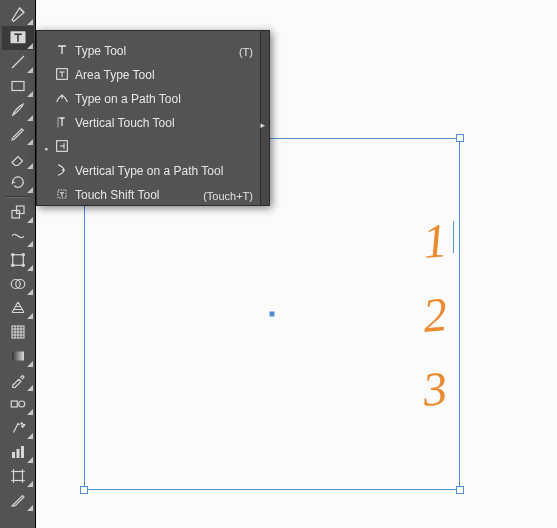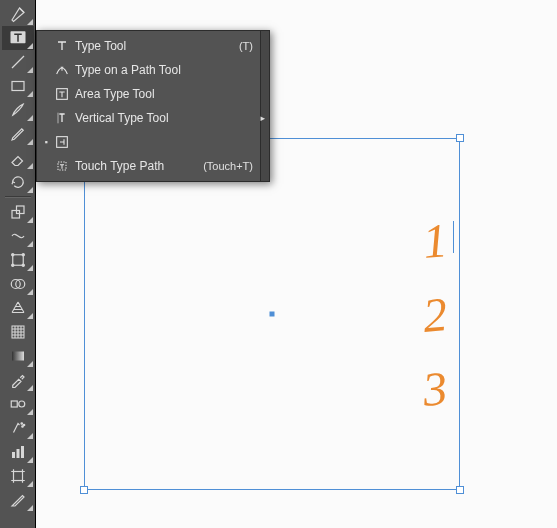--- a/index.html
+++ b/index.html
@@ -110,21 +110,21 @@
   }
   .flyout::after{
     content:"";
     position:absolute;
     right:0; top:0; bottom:0;
     width:8px;
     background:#474747;
     border-left:1px solid #2c2c2c;
   }
   .mi {
-    display: flex; align-items: center;
+    display: flex; align-items: flex-end;
     height: 24px;
     padding: 0 14px 0 4px;
     color: #e6e6e6;
     font-size: 12px;
     position: relative;
     z-index:1;
   }
   .mi .bullet {
     width: 10px; text-align: center;
     font-size: 9px; color: #ddd;
@@ -296,60 +296,70 @@
           <path d="M6 6h12M12 6v12"></path>
         </svg>
       </span>
     <span class="label">Type Tool</span>
     <span class="shortcut">(T)</span>
   </div>
   <div class="mi">
     <span class="bullet"></span>
     <span class="ico">
         <svg viewBox="0 0 24 24" fill="none" stroke="#e6e6e6" stroke-width="1.6">
+          <rect x="4" y="4" width="16" height="16"></rect>
+          <path d="M8 9h8M12 9v8"></path>
+        </svg>
+      </span>
+    <span class="label">Area Type Tool</span>
+  </div>
+  <div class="mi">
+    <span class="bullet"></span>
+    <span class="ico">
+        <svg viewBox="0 0 24 24" fill="none" stroke="#e6e6e6" stroke-width="1.6">
           <path d="M4 18c5-12 11-12 16 0"></path>
           <path d="M10 8h4M12 8v5"></path>
         </svg>
       </span>
     <span class="label">Type on a Path Tool</span>
-  </div>
-  <div class="mi">
-    <span class="bullet"></span>
-    <span class="ico">
-        <svg viewBox="0 0 24 24" fill="none" stroke="#e6e6e6" stroke-width="1.6">
-          <rect x="4" y="4" width="16" height="16"></rect>
-          <path d="M8 9h8M12 9v8"></path>
-        </svg>
-      </span>
-    <span class="label">Area Type Tool</span>
   </div>
   <div class="mi">
     <span class="bullet"></span>
     <span class="ico">
         <svg viewBox="0 0 24 24" fill="none" stroke="#e6e6e6" stroke-width="2">
           <path d="M8 6h8M12 6v12"></path>
           <path d="M6 4v16" stroke-width="1"></path>
         </svg>
       </span>
-    <span class="label">Vertical Type Tool</span>
+    <span class="label">Vertical Touch Tool</span>
     <span class="sub">▸</span>
   </div>
   <div class="mi">
     <span class="bullet">▪</span>
     <span class="ico">
         <svg viewBox="0 0 24 24" fill="none" stroke="#e6e6e6" stroke-width="1.6">
           <rect x="4" y="4" width="16" height="16"></rect>
           <path d="M15 8v8M9 12h6"></path>
         </svg>
       </span>
   </div>
   <div class="mi">
     <span class="bullet"></span>
     <span class="ico">
         <svg viewBox="0 0 24 24" fill="none" stroke="#e6e6e6" stroke-width="1.6">
+          <path d="M6 4c12 5 12 11 0 16"></path>
+          <path d="M14 10v4M12 12h4"></path>
+        </svg>
+      </span>
+    <span class="label">Vertical Type on a Path Tool</span>
+  </div>
+  <div class="mi">
+    <span class="bullet"></span>
+    <span class="ico">
+        <svg viewBox="0 0 24 24" fill="none" stroke="#e6e6e6" stroke-width="1.6">
           <rect x="6" y="6" width="12" height="12" stroke-dasharray="2 2"></rect>
           <path d="M9 10h6M12 10v6"></path>
         </svg>
       </span>
-    <span class="label">Touch Type Path</span>
+    <span class="label">Touch Shift Tool</span>
     <span class="shortcut">(Touch+T)</span>
   </div>
 </div>
 
 </body></html>

